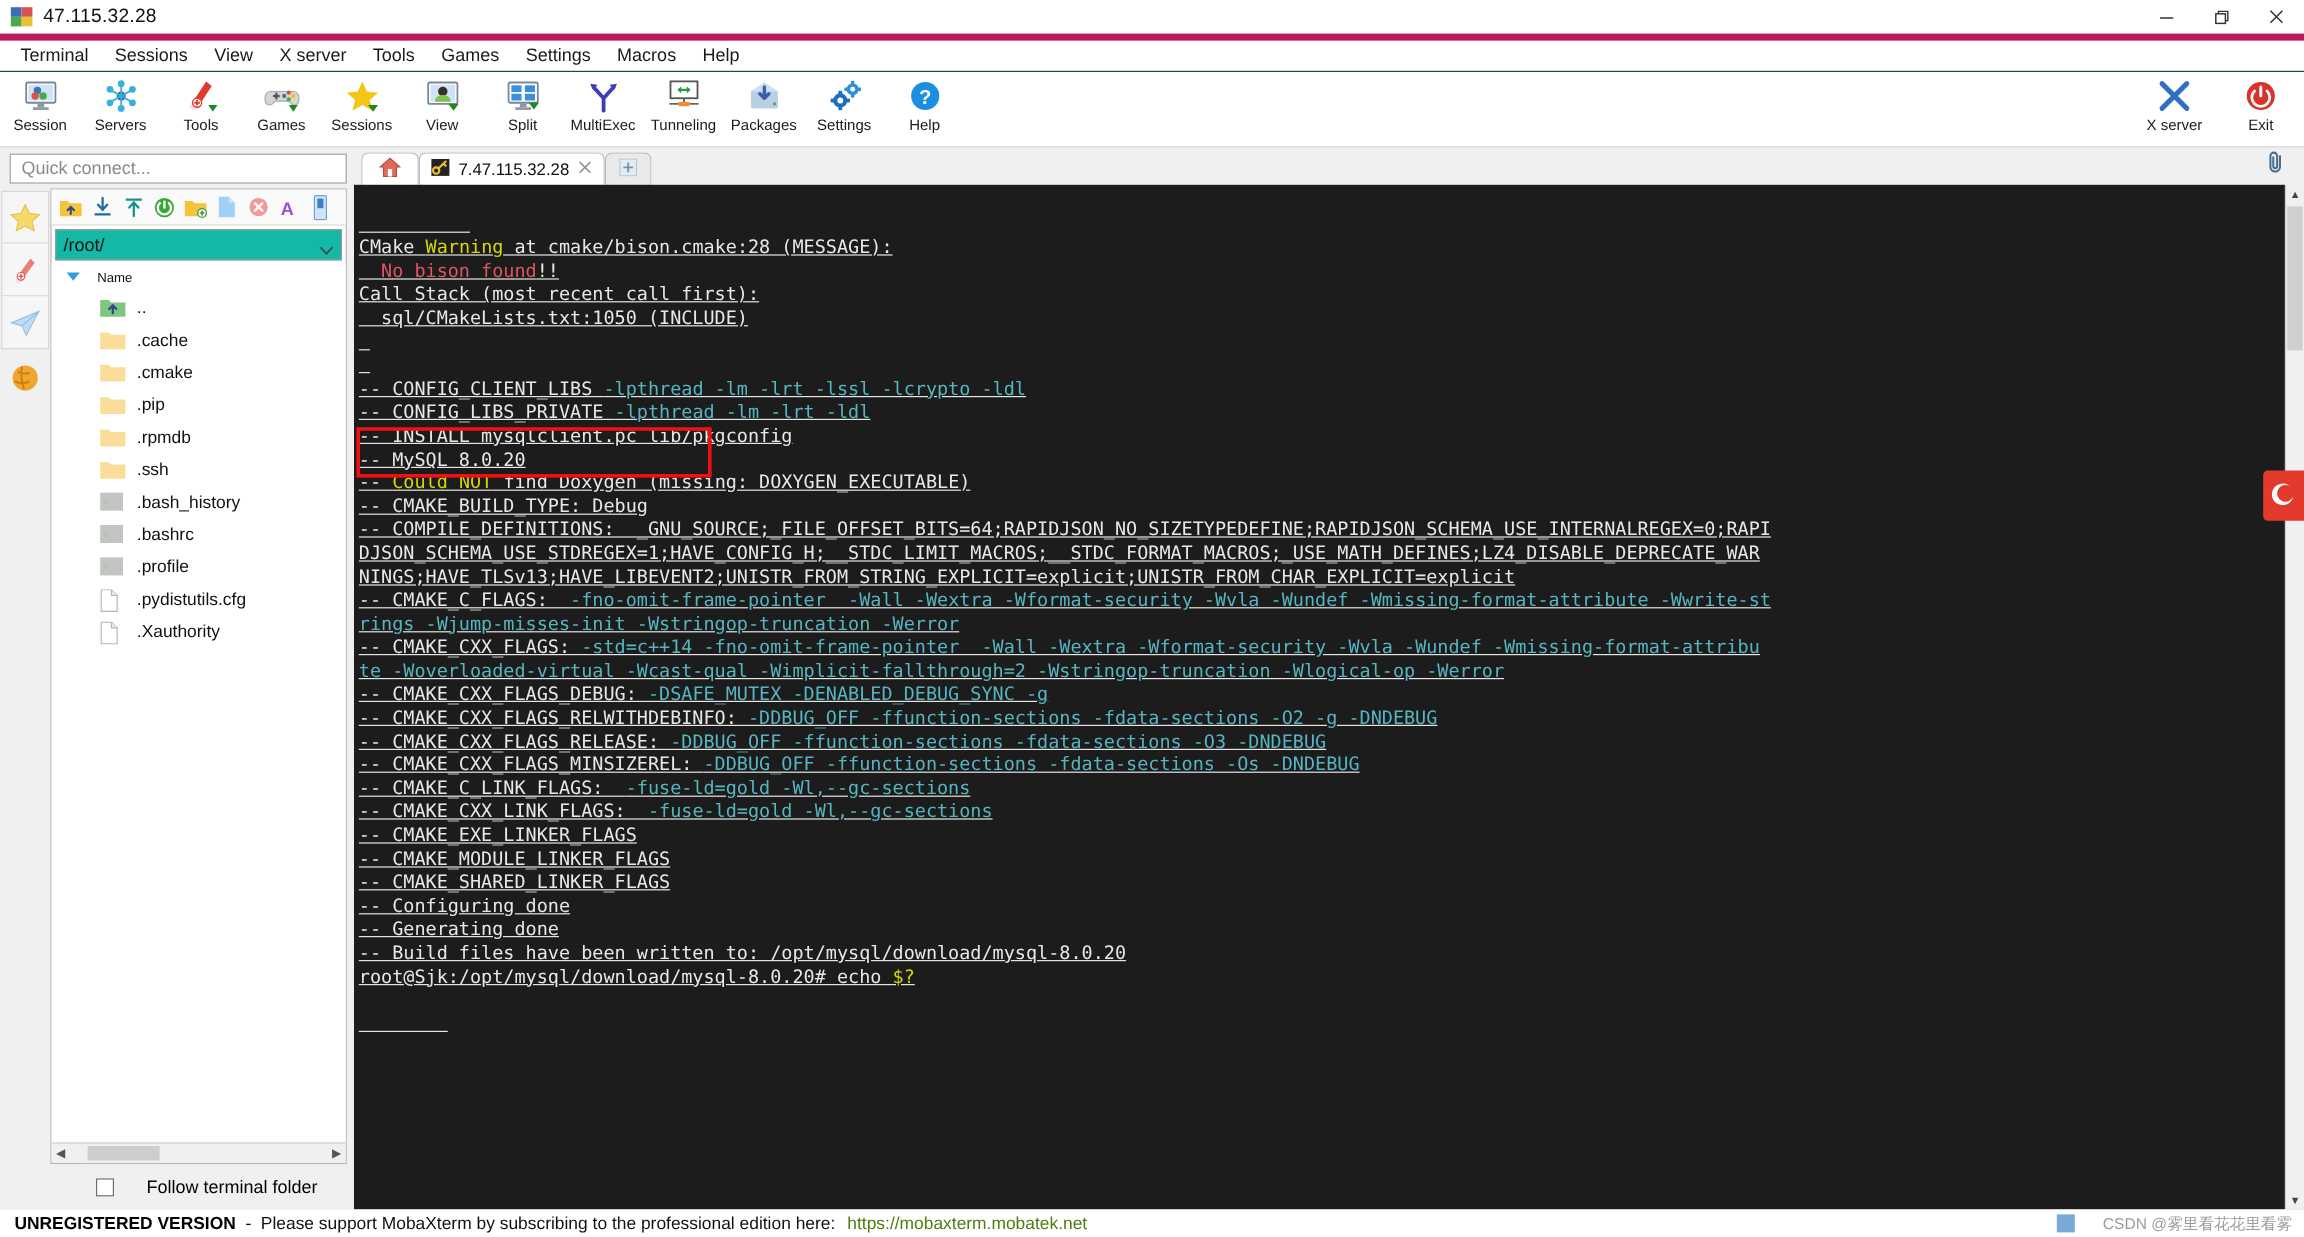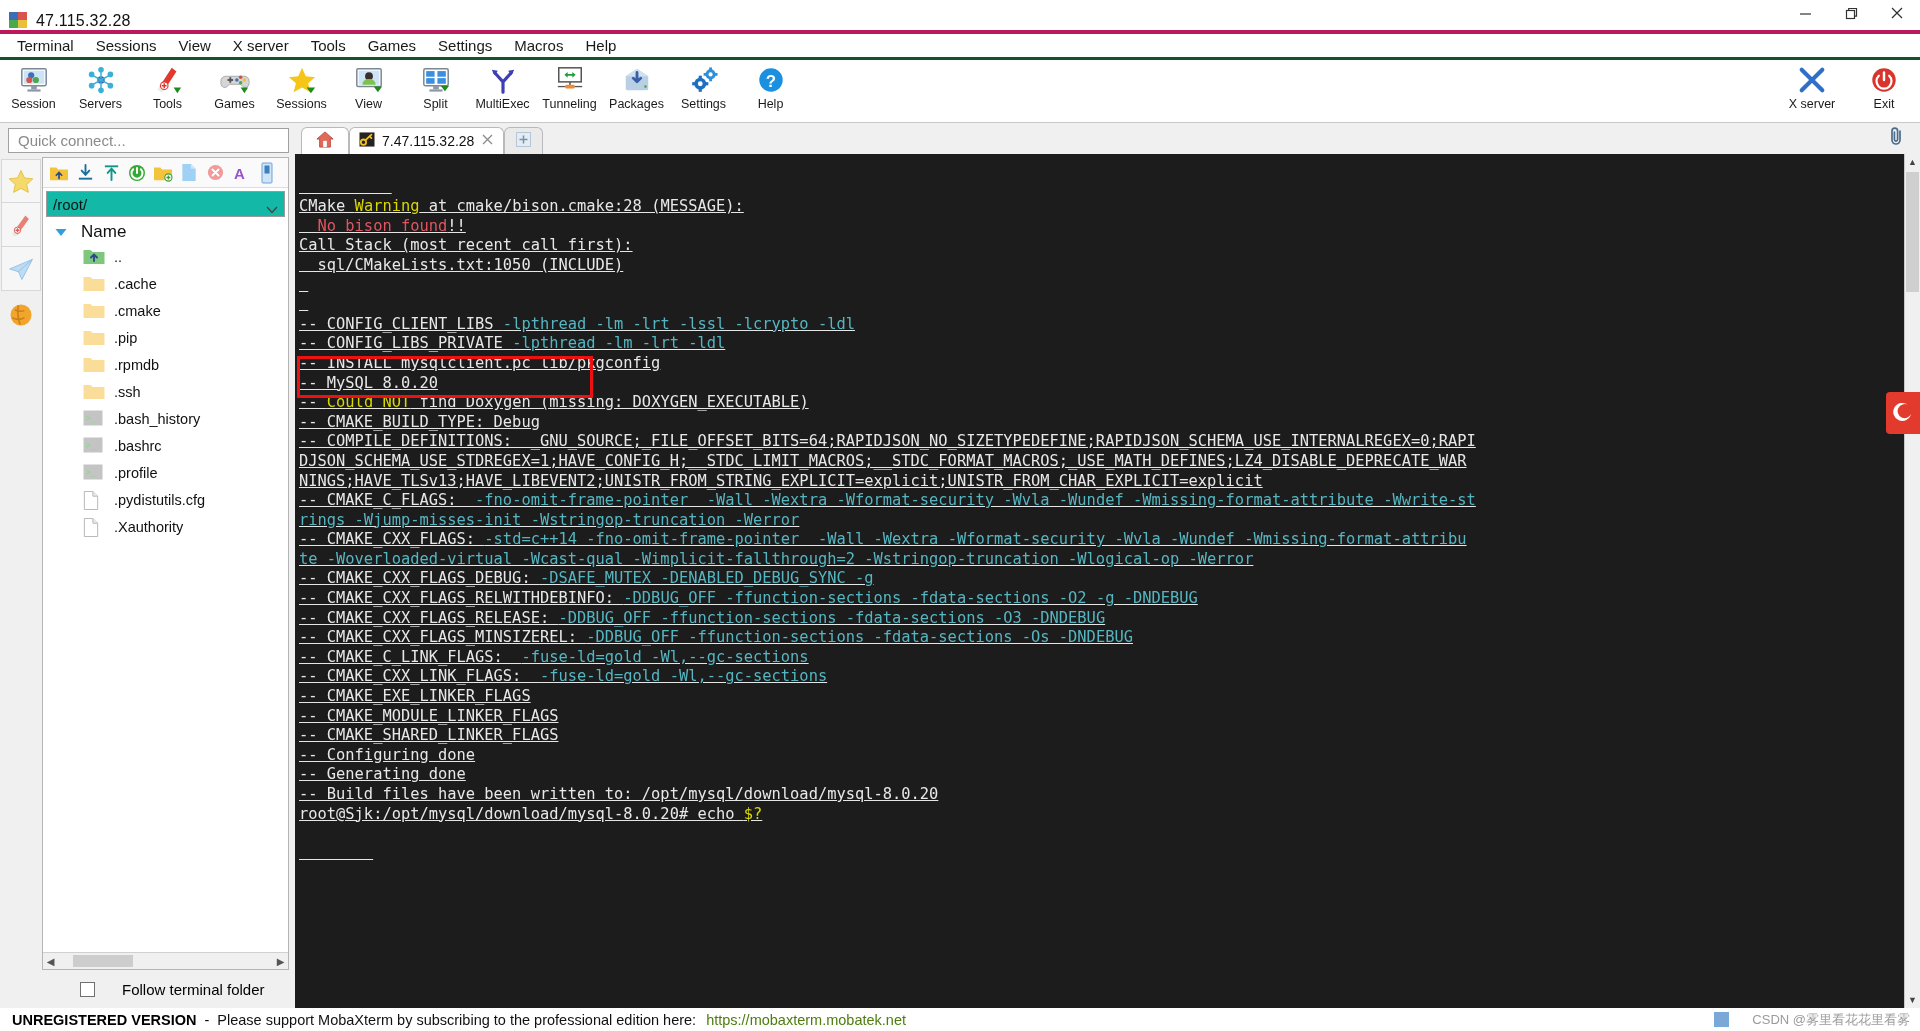--- a/index.html
+++ b/index.html
@@ -7,43 +7,43 @@
     margin: 0; padding: 0;
     width: 1920px; height: 1031px;
     overflow: hidden;
     font-family: "Liberation Sans", sans-serif;
     background: #ffffff;
   }
   #app { position: relative; width: 1920px; height: 1031px; background: #f0f0f0; }
 
   
   .titlebar {
-    height: 34px; background: #ffffff; display: flex; align-items: flex-end;
-    border-bottom: 4px solid #be185d;
+    height: 34px; background: #ffffff; display: flex; align-items: center;
+    border-bottom: 6px solid #be185d;
   }
   .titlebar .app-icon {
     width: 22px; height: 20px; margin-left: 7px; margin-right: 7px;
     position: relative; flex: none;
   }
   .titlebar .app-icon .q1 { position:absolute; left:2px; top:2px; width:9px; height:8px; background:#3c6eb4; }
   .titlebar .app-icon .q2 { position:absolute; left:11px; top:2px; width:9px; height:8px; background:#d9534f; }
   .titlebar .app-icon .q3 { position:absolute; left:2px; top:10px; width:9px; height:8px; background:#4aa94a; }
   .titlebar .app-icon .q4 { position:absolute; left:11px; top:10px; width:9px; height:8px; background:#e8c03a; }
   .titlebar .title-text { font-size: 16px; color: #111; letter-spacing: .2px; }
   .titlebar .spacer { flex: 1; }
   .win-btn {
     width: 46px; height: 34px; display:flex; align-items:center; justify-content:center;
     color:#333; font-size: 15px; line-height: 1;
   }
   .win-btn svg { display:block; }
 
   
   .menubar {
     height: 26px; background: #ffffff; display: flex; align-items: center;
-    padding-left: 6px; border-bottom: 3px solid #14532d;
+    padding-left: 6px; border-bottom: 1px solid #14532d;
   }
   .menubar .mi { font-size: 15px; color: #1a1a1a; padding: 2px 11px; cursor: default; }
 
   
   .toolbar {
     height: 63px; background: #ffffff; display: flex; align-items: flex-start;
     border-bottom: 1px solid #c9c9c9; padding-top: 2px;
   }
   .tb-item {
     width: 67px; display: flex; flex-direction: column; align-items: center;
@@ -82,21 +82,21 @@
     background: #fafafa; border-bottom: 1px solid #ddd;
   }
   .bt-ico { width: 24px; height: 24px; display:flex; align-items:center; justify-content:center;}
   .pathbar {
     height: 26px; border: 1px solid #9a9a9a; margin: 3px 3px 2px 3px; background: #14b8a6;
     display: flex; align-items: center; padding-left: 6px; font-size: 15px; color: #111;
     position: relative;
   }
   .pathbar .caret { position:absolute; right: 6px; top: 8px; }
   .collist { flex: 1; overflow: hidden; padding-top: 2px; background: #fff;}
-  .col-header { display: flex; align-items: center; height: 22px; padding-left: 12px; font-size: 17px; color: #111;}
+  .col-header { display: flex; align-items: center; height: 22px; padding-left: 12px; font-size: 11px; color: #111;}
   .col-header .tri { margin-right: 14px; }
   .frow { display: flex; align-items: center; height: 27px; padding-left: 40px; font-size: 14.5px; color: #111;}
   .frow .fi { width: 22px; height: 17px; margin-right: 9px; flex: none;}
   .hscroll {
     height: 17px; background: #f0f0f0; border-top: 1px solid #d0d0d0;
     display: flex; align-items: center; justify-content: space-between;
   }
   .hscroll .arrow { width: 15px; text-align:center; font-size: 10px; color:#555; }
   .hscroll .thumb { height: 12px; background: #cdcdcd; width: 60px; margin-left: 15px; }
   .hscroll .track { flex: 1; }

